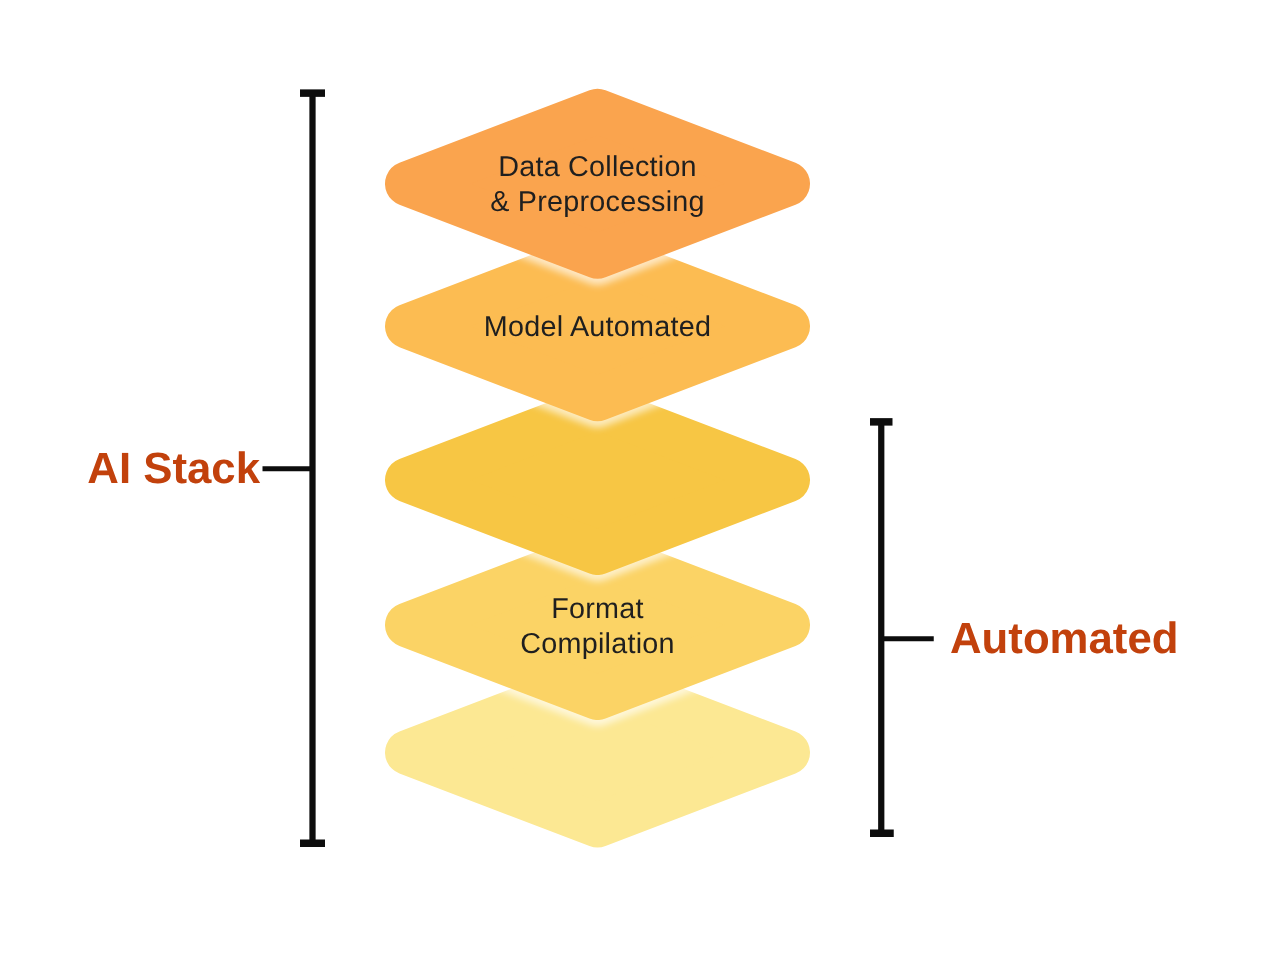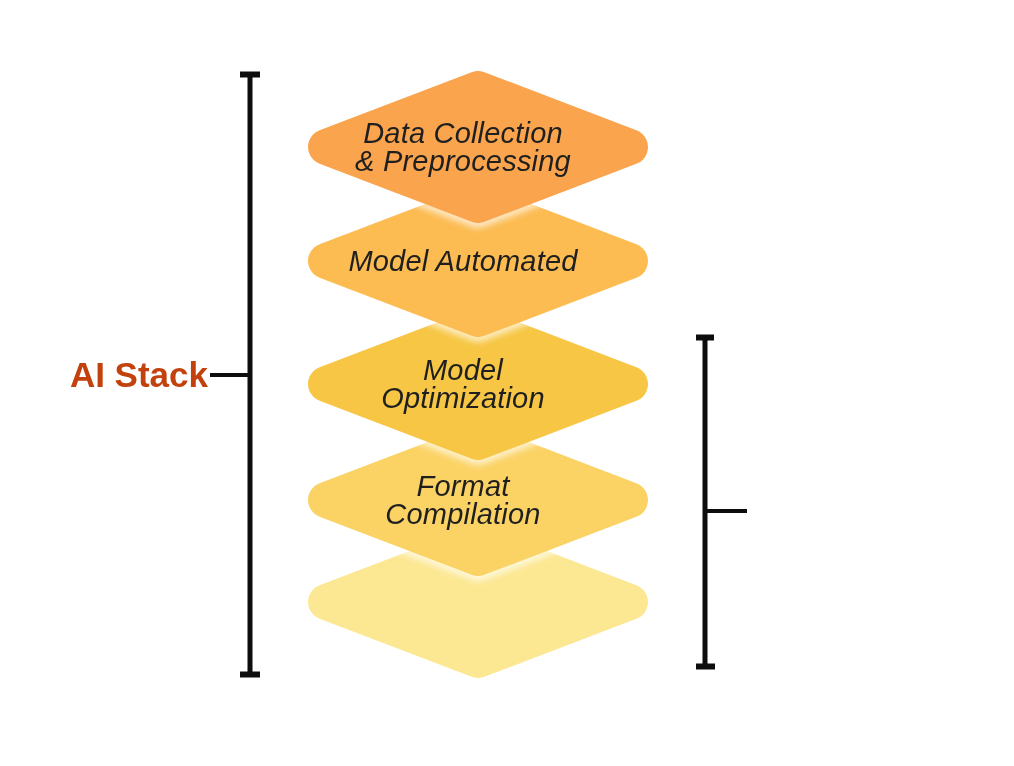--- a/index.html
+++ b/index.html
@@ -18,29 +18,28 @@
   svg.scene {
     position: absolute;
     left: 0;
     top: 0;
   }
   .diamond {
     filter: drop-shadow(0px 5px 3px rgba(255,255,255,0.65));
   }
   .layer-label {
     position: absolute;
-    left: 293px;
+    left: 308px;
     width: 340px;
     text-align: center;
-    font-size: 29px;
+    font-size: 23px;
     line-height: 28px;
     color: #1f1f1f;
     white-space: pre-line;
     letter-spacing: 0.2px;
-    font-style: italic;
   }
   .layer-label.l1 { top: 119px; }
   .layer-label.l2 { top: 247px; }
   .layer-label.l3 { top: 356px; }
   .layer-label.l4 { top: 472px; }
   .layer-label.l5 { top: 588px; }
   .side-label {
     position: absolute;
     font-size: 35px;
     font-weight: 700;
@@ -84,20 +83,19 @@
     <polygon class="diamond" points="326,602 478,544 630,602 478,660" stroke-width="36" stroke-linejoin="round" fill="#FCE893" stroke="#FCE893"></polygon>
     <polygon class="diamond" points="326,500 478,442 630,500 478,558" stroke-width="36" stroke-linejoin="round" fill="#FBD365" stroke="#FBD365"></polygon>
     <polygon class="diamond" points="326,384 478,326 630,384 478,442" stroke-width="36" stroke-linejoin="round" fill="#F7C644" stroke="#F7C644"></polygon>
     <polygon class="diamond" points="326,261 478,203 630,261 478,319" stroke-width="36" stroke-linejoin="round" fill="#FCBC52" stroke="#FCBC52"></polygon>
     <polygon class="diamond" points="326,147 478,89 630,147 478,205" stroke-width="36" stroke-linejoin="round" fill="#FAA44E" stroke="#FAA44E"></polygon>
   </svg>
 
   <div class="layer-label l1">Data Collection
 &amp; Preprocessing</div>
   <div class="layer-label l2">Model Automated</div>
-  <div class="layer-label l3">Model
-Optimization</div>
   <div class="layer-label l4">Format
 Compilation</div>
 
   <div class="side-label left">AI Stack</div>
+  <div class="side-label right">Automated</div>
 
 </div>
 
 </body></html>

